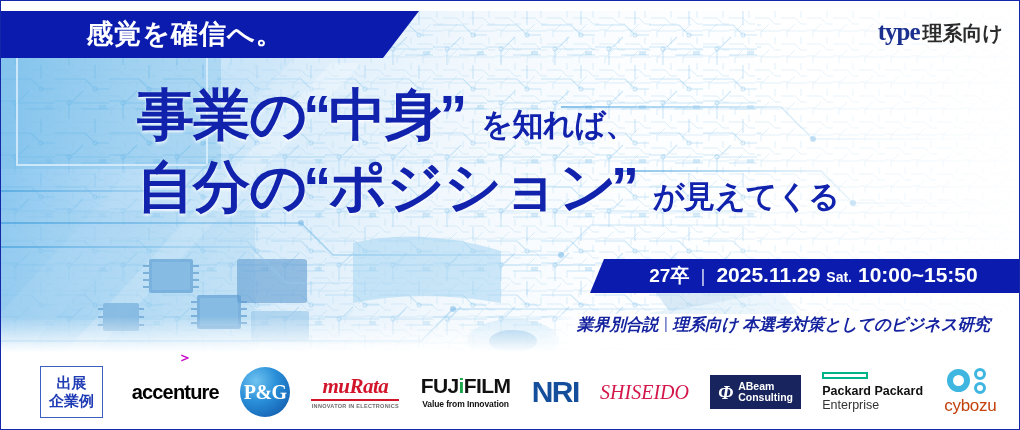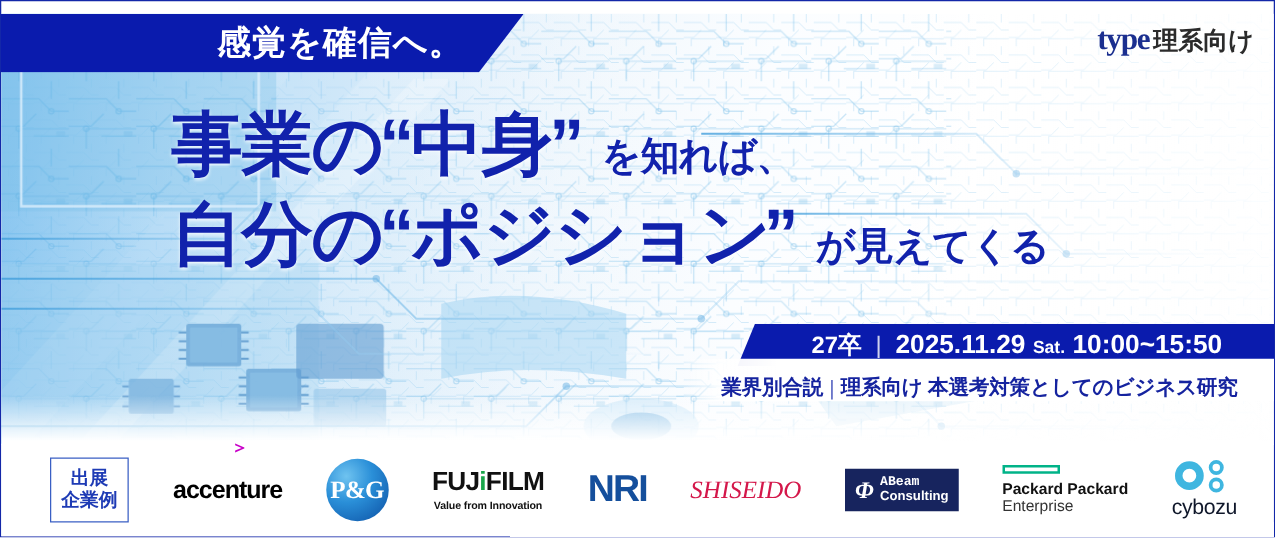--- a/index.html
+++ b/index.html
@@ -30,21 +30,21 @@
     position:absolute;right:0;top:0;width:300px;height:100%;
     background:linear-gradient(to right,rgba(255,255,255,0),rgba(255,255,255,.85));
   }
 
   
   .ribbon{
     position:absolute;left:-2px;top:10px;
     width:420px;height:47px;
     background:#0a1bad;
     clip-path:polygon(0 0,420px 0,384px 47px,0 47px);
-    display:flex;align-items:center;justify-content:flex-end;
+    display:flex;align-items:center;justify-content:center;
     padding-right:48px;box-sizing:border-box;
   }
   .ribbon-text{
     color:#fff;font-size:27px;font-weight:bold;letter-spacing:1px;
     line-height:1;white-space:nowrap;
   }
 
   
   .brand{
     position:absolute;right:16px;top:18px;
@@ -94,23 +94,24 @@
     display:flex;align-items:baseline;color:#fff;white-space:nowrap;
   }
   .date-grad{font-size:19px;font-weight:bold;letter-spacing:0px;}
   .date-sep{font-size:19px;font-weight:300;margin:0 11px;opacity:.8;}
   .date-ymd{font-size:21px;font-weight:bold;letter-spacing:0px;}
   .date-dow{font-size:14px;font-weight:bold;margin:0 6px 0 6px;}
   .date-time{font-size:21px;font-weight:bold;letter-spacing:0px;}
 
   
   .subbar{
-    position:absolute;left:545px;top:286px;width:475px;height:34px;
-    display:flex;align-items:flex-end;justify-content:center;
+    position:absolute;left:545px;top:313px;width:475px;height:34px;
+    display:flex;align-items:flex-start;justify-content:center;
     background:linear-gradient(to right,rgba(255,255,255,.0) 0%,rgba(255,255,255,.95) 7%,#ffffff 16%,#ffffff 100%);
+    font-style:italic;
   }
   .subbar-text{
     font-size:16.5px;font-weight:bold;color:#15239f;white-space:nowrap;
     letter-spacing:-0.2px;
   }
   .subbar-sep{font-weight:normal;color:#5d6ac4;margin:0 5px;}
 
   
   .logostrip{
     position:absolute;left:0;bottom:0;width:1018px;height:74px;
@@ -159,37 +160,37 @@
   
   .lg-nri{font-size:30px;font-weight:bold;color:#154f9c;letter-spacing:-1.5px;line-height:1;}
   
   .lg-shiseido{font-family:"Liberation Serif","DejaVu Serif",serif;
     font-size:20px;font-style:italic;color:#d4174a;letter-spacing:0px;line-height:1;}
   
   .lg-abeam{background:#17245e;padding:6px 8px;display:flex;align-items:center;gap:5px;}
   .lg-abeam .mark{font-family:"Liberation Serif","DejaVu Serif",serif;
     font-style:italic;font-weight:bold;font-size:19px;color:#fff;line-height:1;}
   .lg-abeam .txt{display:flex;flex-direction:column;line-height:1.05;}
-  .lg-abeam .t1{font-size:10.5px;font-weight:bold;color:#fff;font-family:Liberation Mono, monospace;}
+  .lg-abeam .t1{font-size:10.5px;font-weight:bold;color:#fff;}
   .lg-abeam .t2{font-size:10.5px;font-weight:bold;color:#fff;}
   
   .lg-hpe{display:flex;flex-direction:column;align-items:flex-start;}
   .lg-hpe .bar{width:46px;height:7px;border:2px solid #00b388;box-sizing:border-box;margin-bottom:5px;}
   .lg-hpe .h1{font-size:12.5px;font-weight:bold;color:#111;line-height:1.15;}
   .lg-hpe .h2{font-size:12.5px;font-weight:normal;color:#333;line-height:1.15;}
   
   .lg-cybozu{display:flex;flex-direction:column;align-items:center;}
   .lg-cybozu .marks{position:relative;width:46px;height:26px;}
   .lg-cybozu .c-big{position:absolute;left:0;top:0;width:23px;height:23px;border-radius:50%;
     border:6px solid #3fb6e0;box-sizing:border-box;}
   .lg-cybozu .c-s1{position:absolute;left:27px;top:-1px;width:12px;height:12px;border-radius:50%;
     border:3.5px solid #3fb6e0;box-sizing:border-box;}
   .lg-cybozu .c-s2{position:absolute;left:27px;top:13px;width:12px;height:12px;border-radius:50%;
     border:3.5px solid #3fb6e0;box-sizing:border-box;}
-  .lg-cybozu .word{font-size:17px;color:#0f172a;letter-spacing:-0.3px;margin-top:1px;}
+  .lg-cybozu .word{font-size:17px;color:#c2410c;letter-spacing:-0.3px;margin-top:1px;}
 </style>
 </head>
 <body>
 
 <div class="banner">
 
   <div class="bg">
     <svg class="bg-svg" viewBox="0 0 1018 345" preserveAspectRatio="none">
       <defs>
         <linearGradient id="gBlue" x1="0" y1="0" x2="1" y2="0">
@@ -342,20 +343,27 @@
         <span class="word">accenture</span>
         <span class="arrow">＞</span>
       </div>
 
       <div class="logo">
         <div class="lg-pg">
           <span>P&amp;G</span>
         </div>
       </div>
 
+      <div class="logo">
+        <div class="lg-murata">
+          <span class="m1">muRata</span>
+          <span class="rule"></span>
+          <span class="m2">INNOVATOR IN ELECTRONICS</span>
+        </div>
+      </div>
 
       <div class="logo">
         <div class="lg-fuji">
           <span class="f1"><span>FUJ</span><span class="dots">i</span><span>FILM</span></span>
           <span class="f2">Value from Innovation</span>
         </div>
       </div>
 
       <div class="logo">
         <span class="lg-nri">NRI</span>

